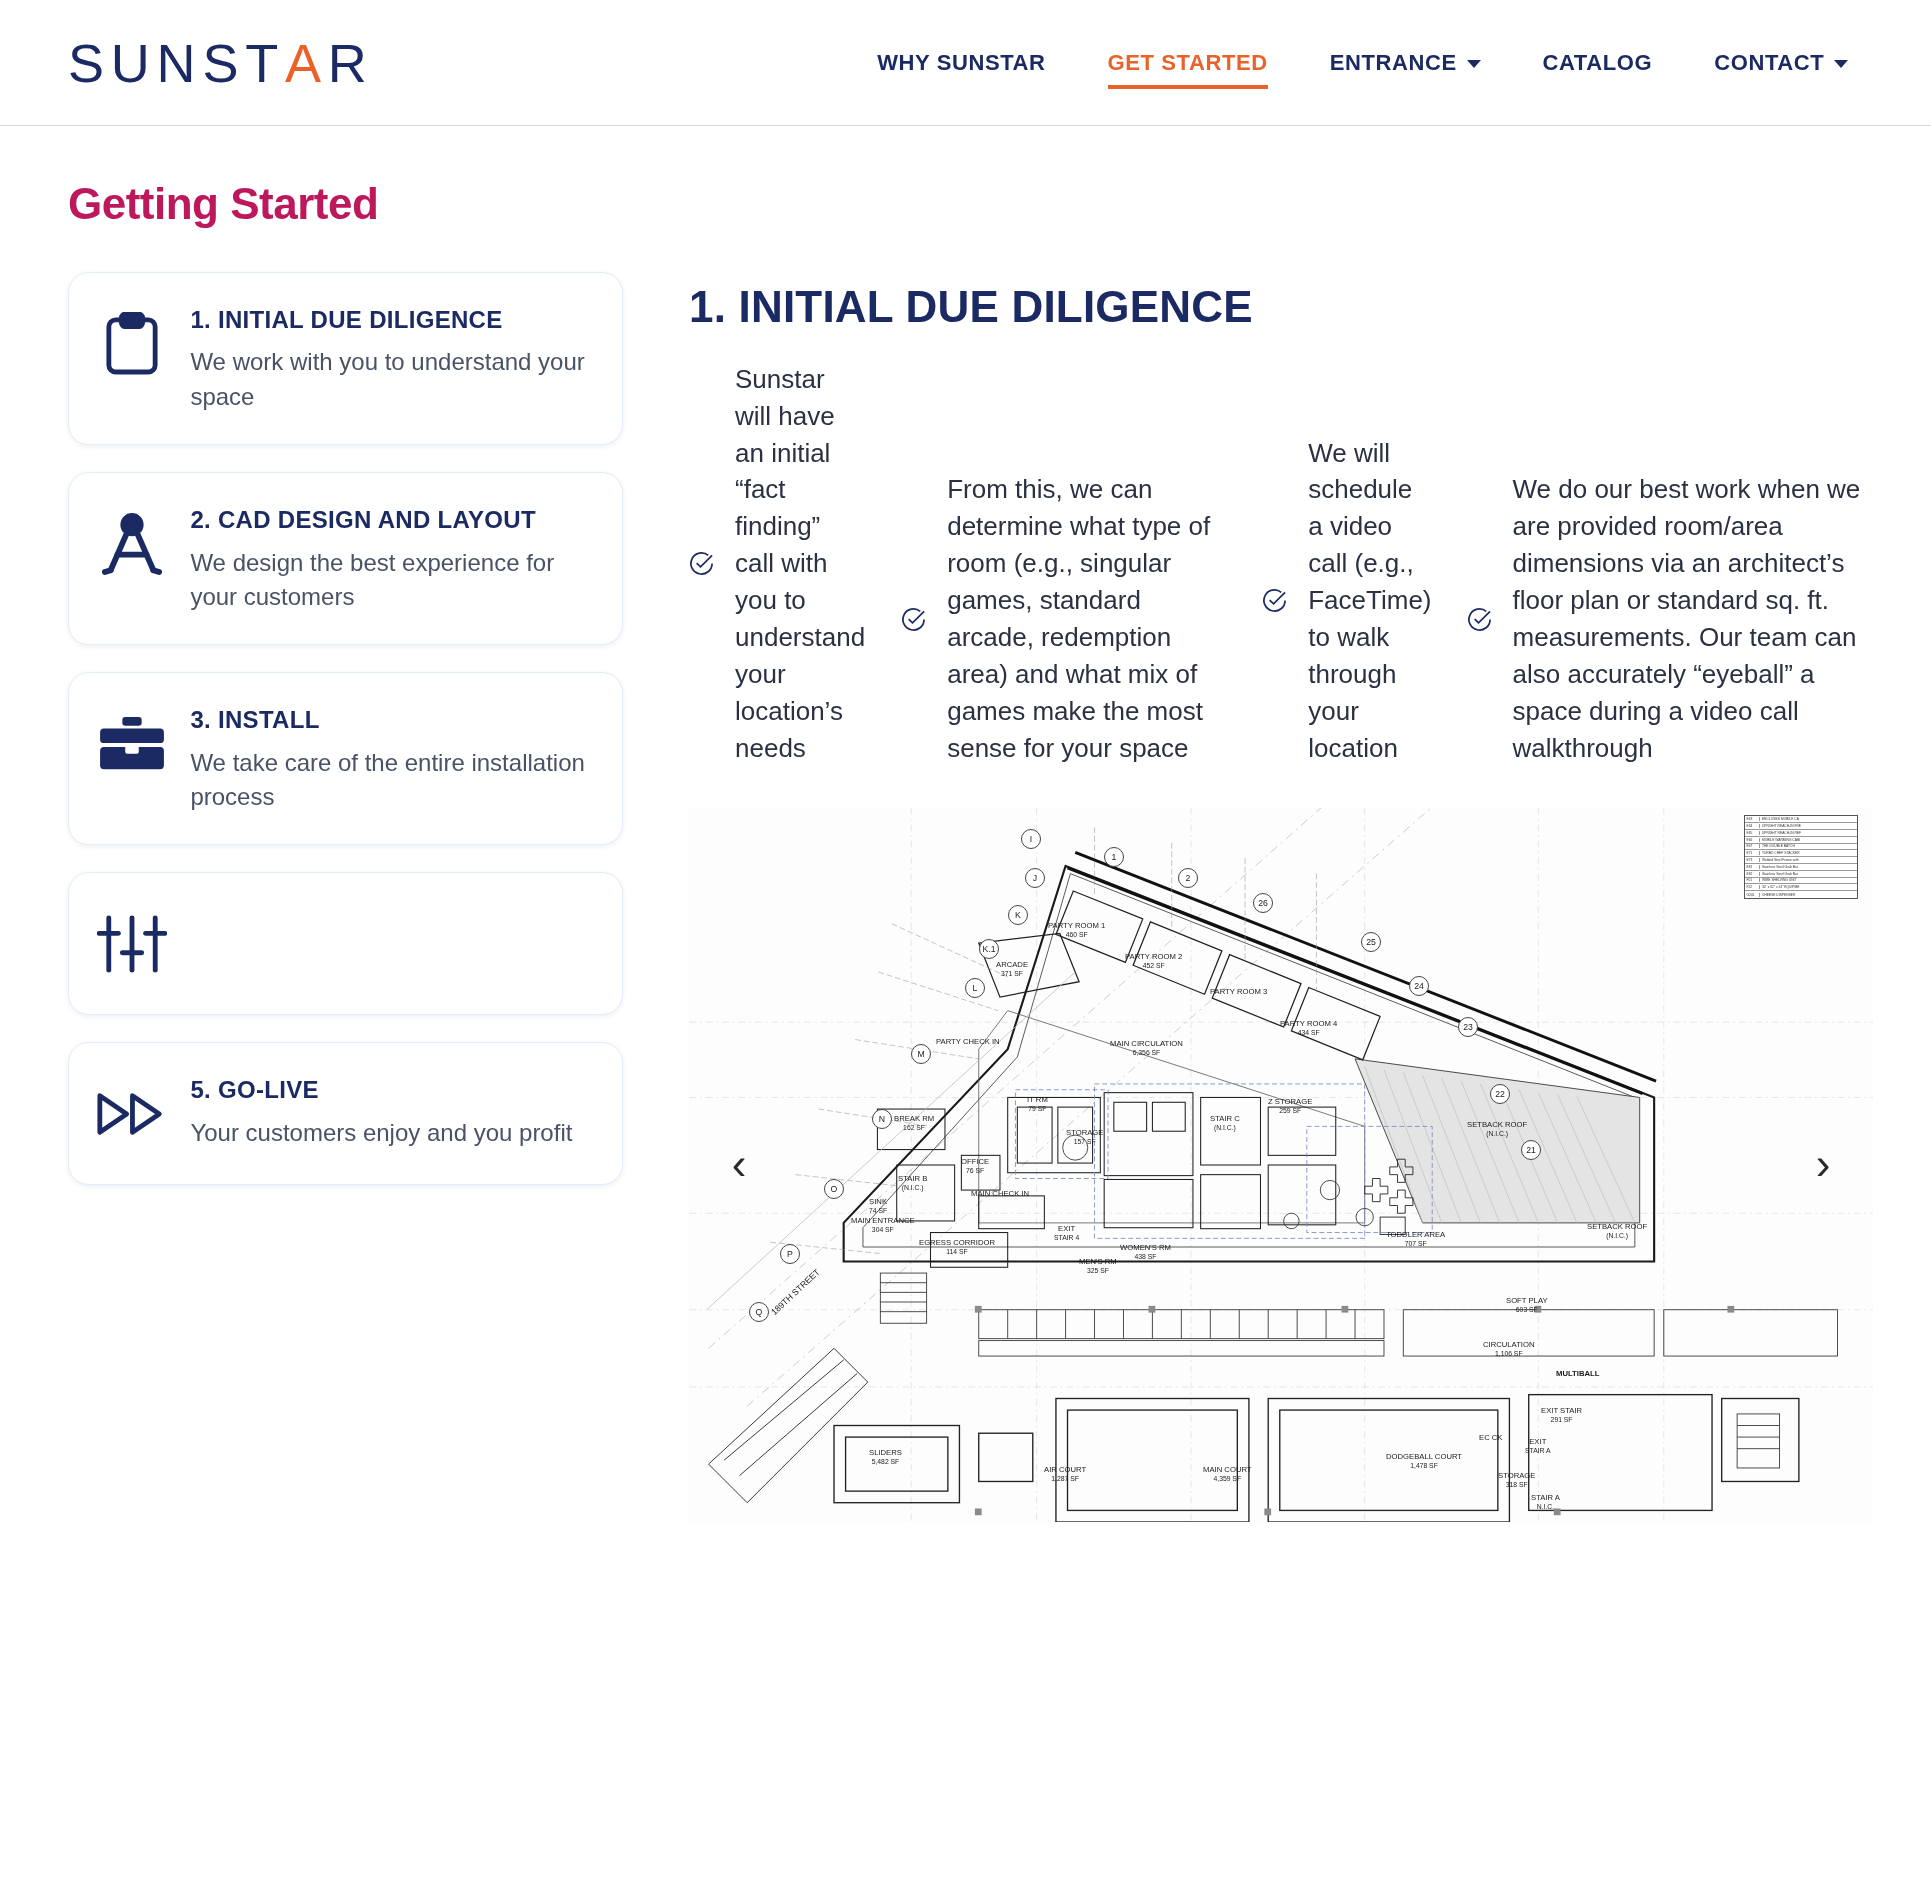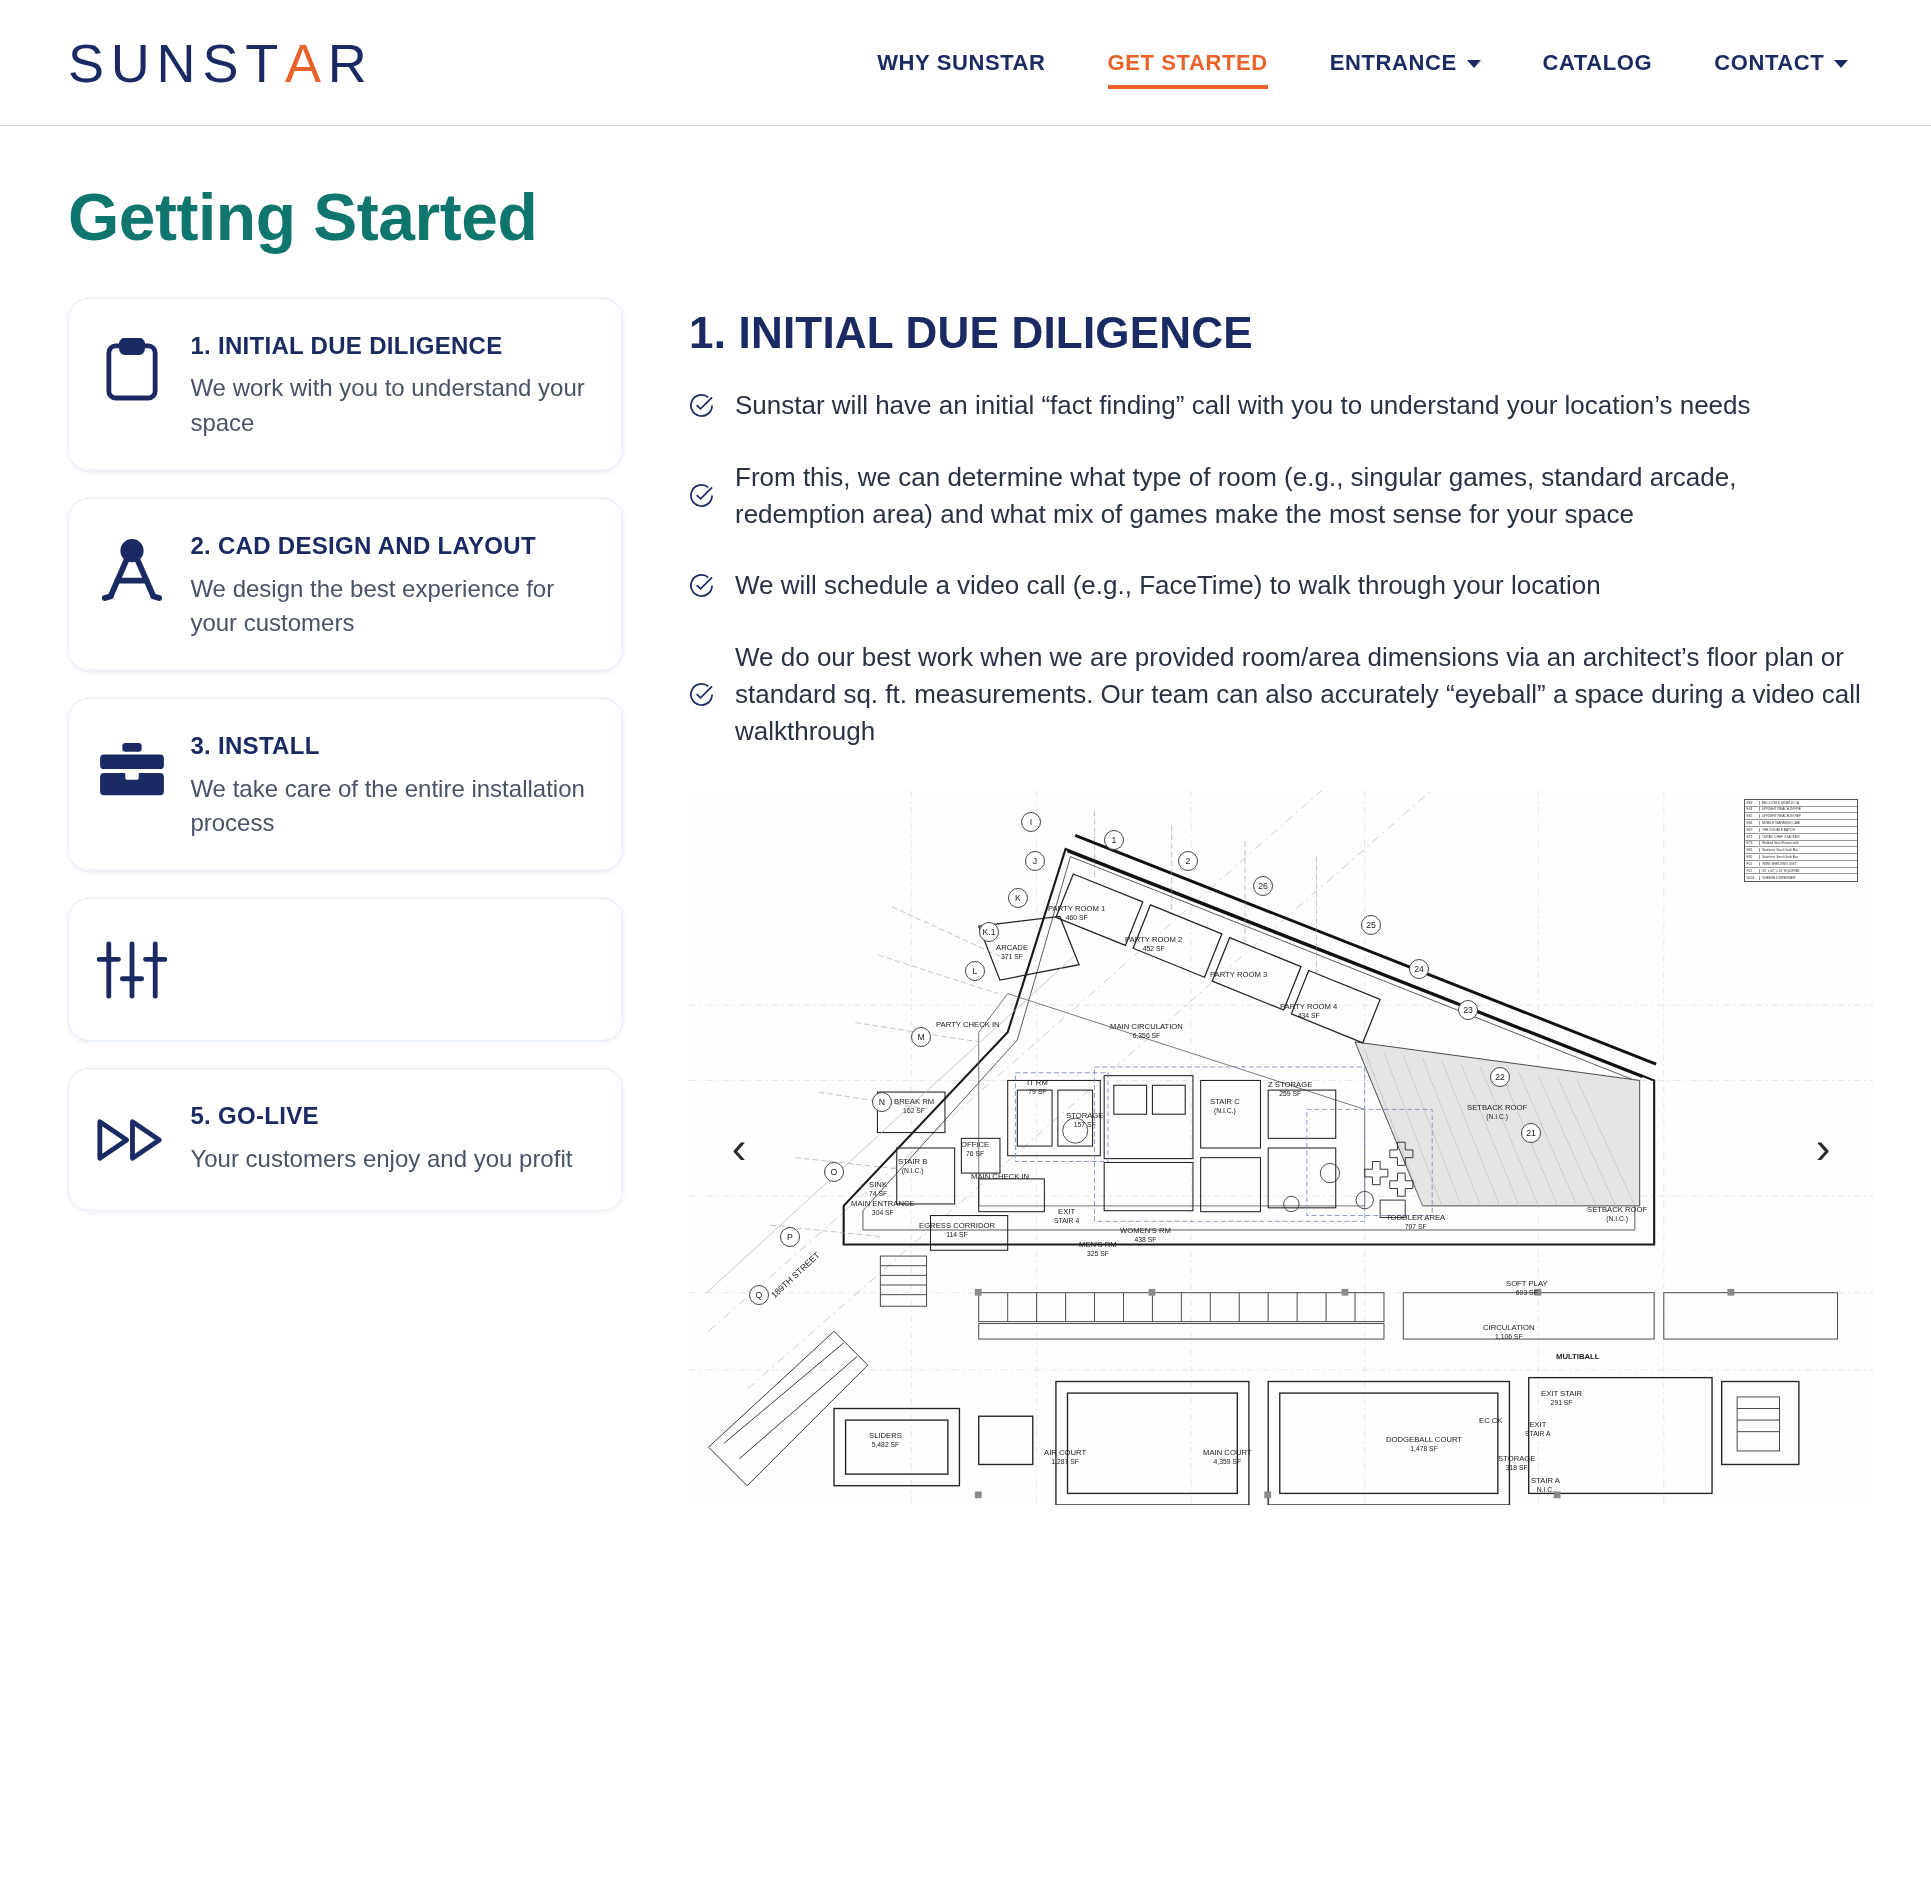--- a/index.html
+++ b/index.html
@@ -66,23 +66,23 @@
     border-top: 8.7px solid currentColor;
     display: inline-block;
     margin-top: 3.9px;
   }
 
   
   .page {
     padding: 53px 58px 0 68px;
   }
   .page-title {
-    font-size: 66px;
+    font-size: 44px;
     font-weight: bold;
-    color: #0f766e;
+    color: #be185d;
     letter-spacing: -0.5px;
     margin: 0 0 43px 0;
     font-family: "Liberation Sans", sans-serif;
   }
 
   .content {
     display: flex;
     gap: 66px;
     align-items: flex-start;
   }
@@ -130,21 +130,21 @@
 
   
   .detail { flex: 1 1 auto; min-width: 0; }
   .detail-title {
     font-size: 44px;
     font-weight: bold;
     color: #1b2a63;
     letter-spacing: 0.2px;
     margin: 9.7px 0 29px 0;
   }
-  .bullet-list { display: flex; flex-direction: column; gap: 35px; }
+  .bullet-list { display: flex; flex-direction: row; gap: 35px; align-items: flex-end; }
   .bullet {
     display: flex;
     align-items: center;
     gap: 21px;
   }
   .bullet-icon {
     flex: 0 0 25px;
     color: #1b2a63;
     display: flex;
     align-items: center;

